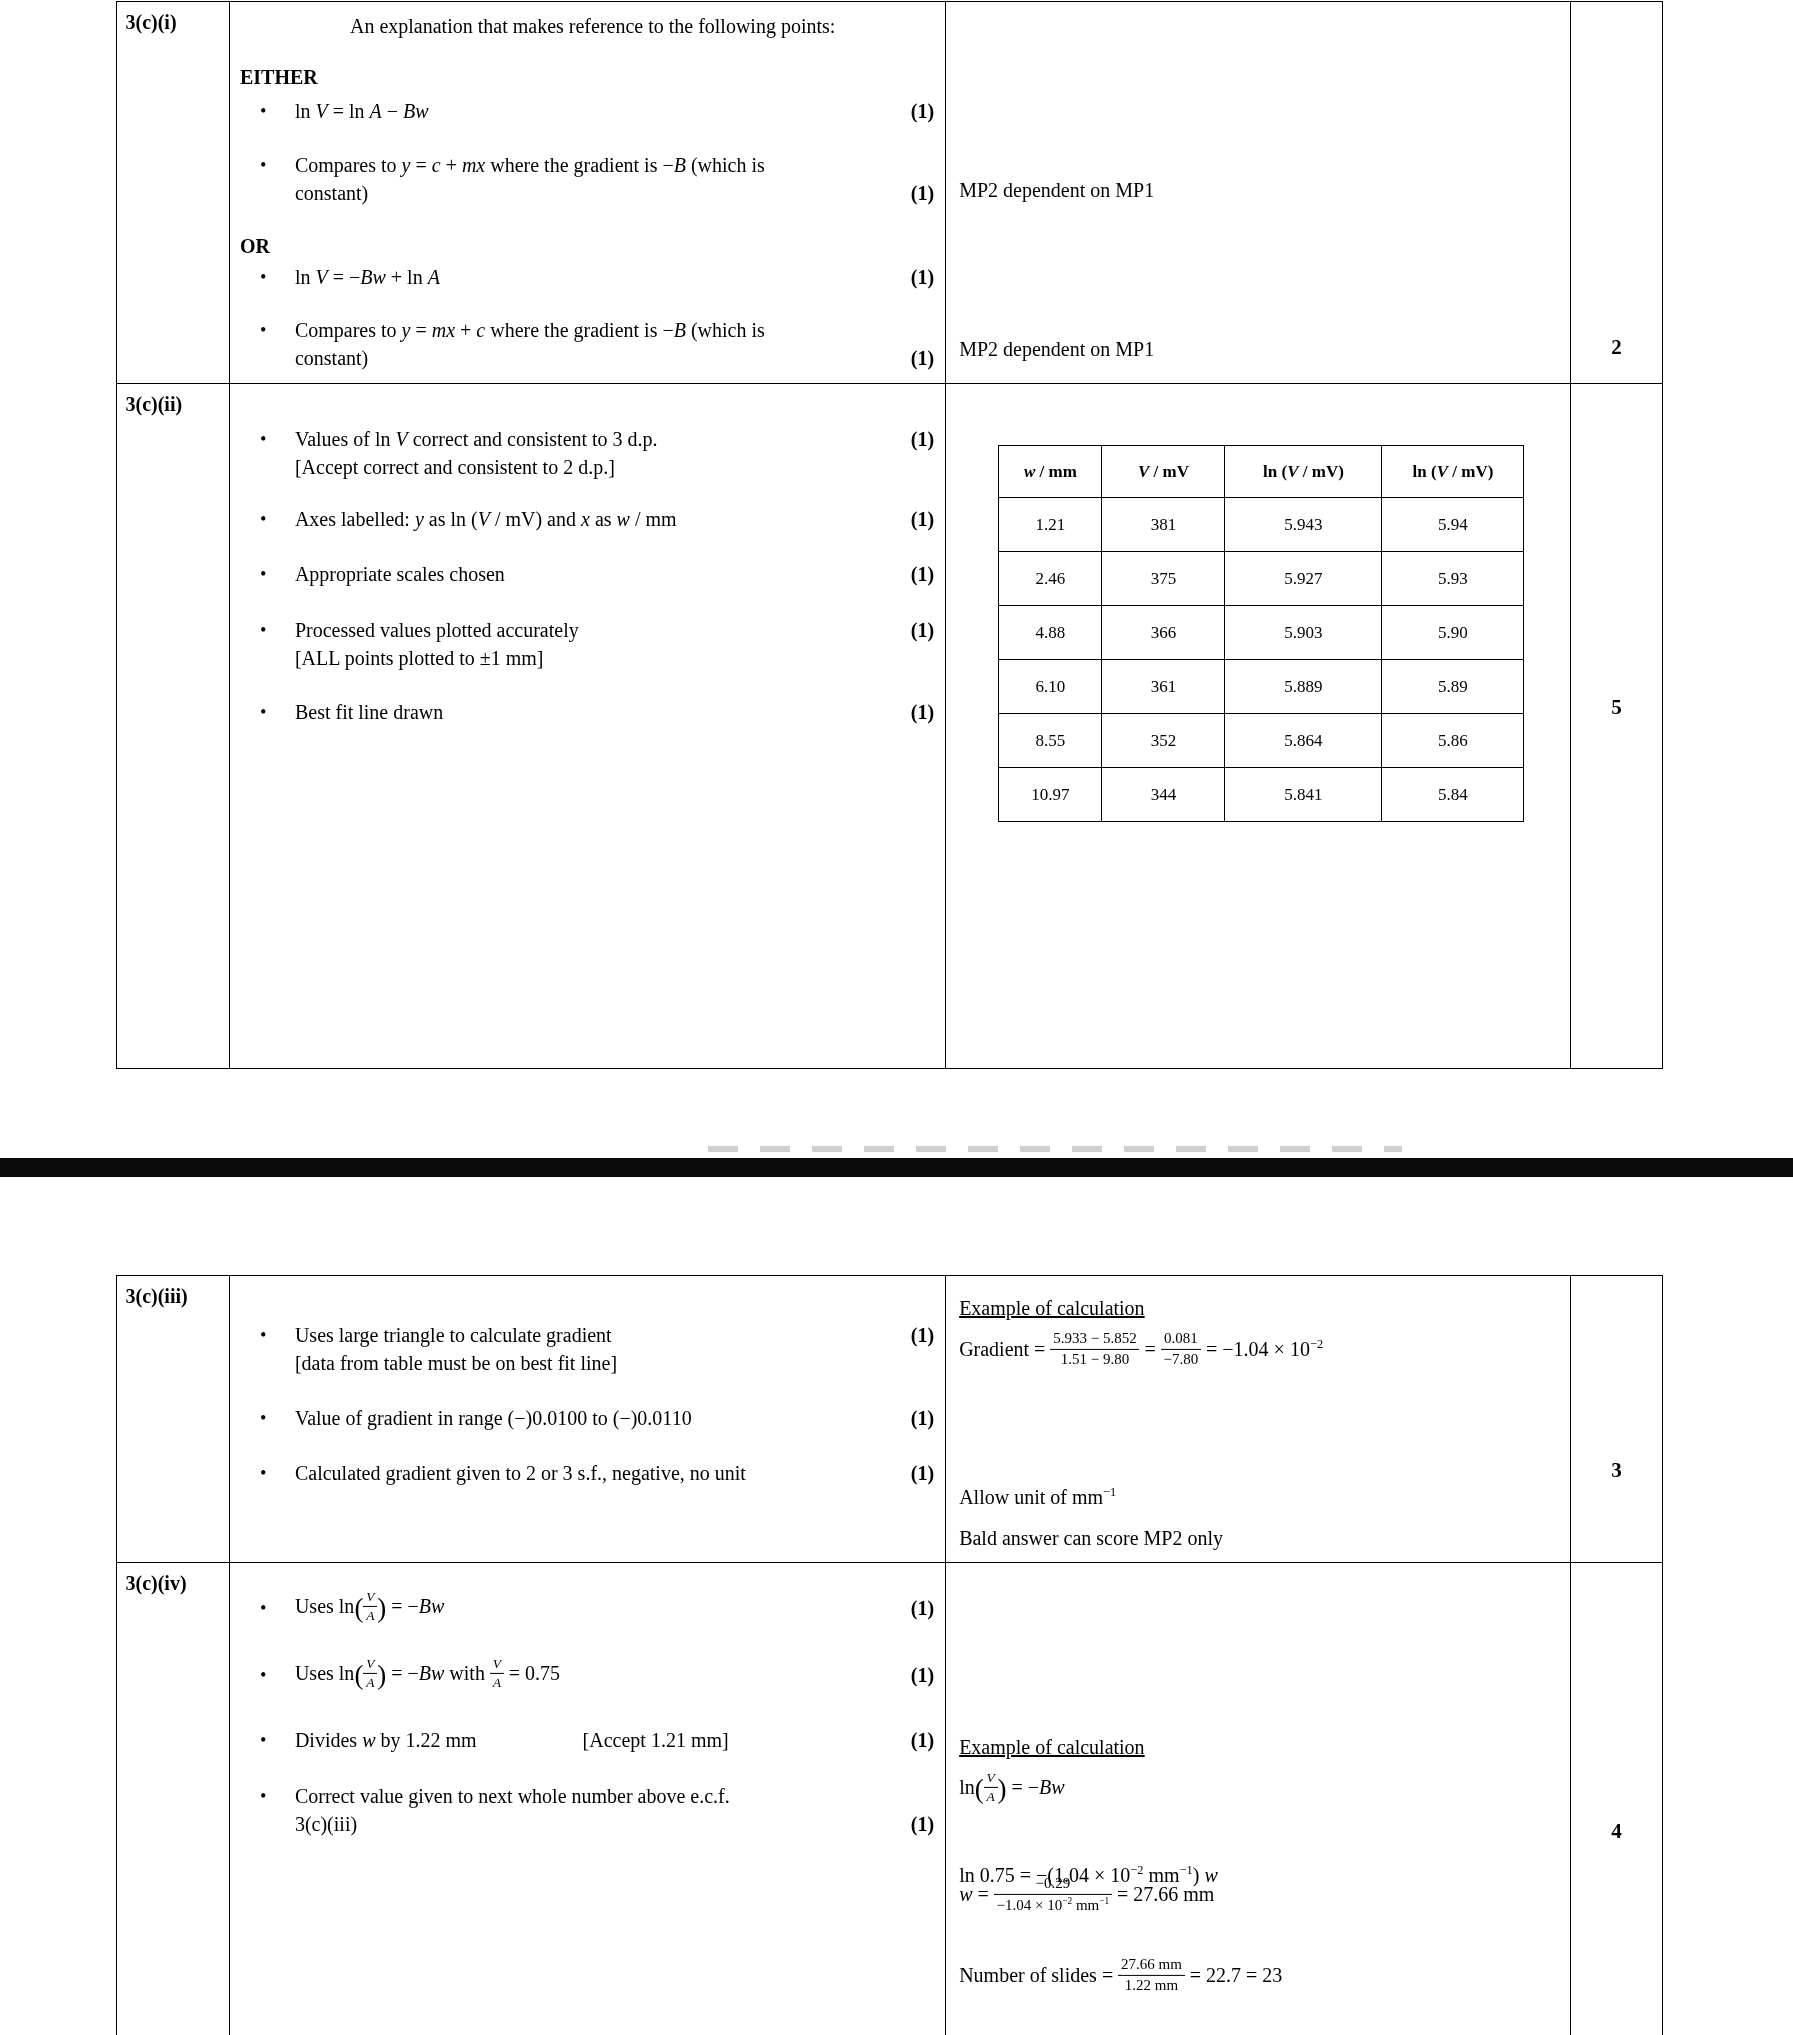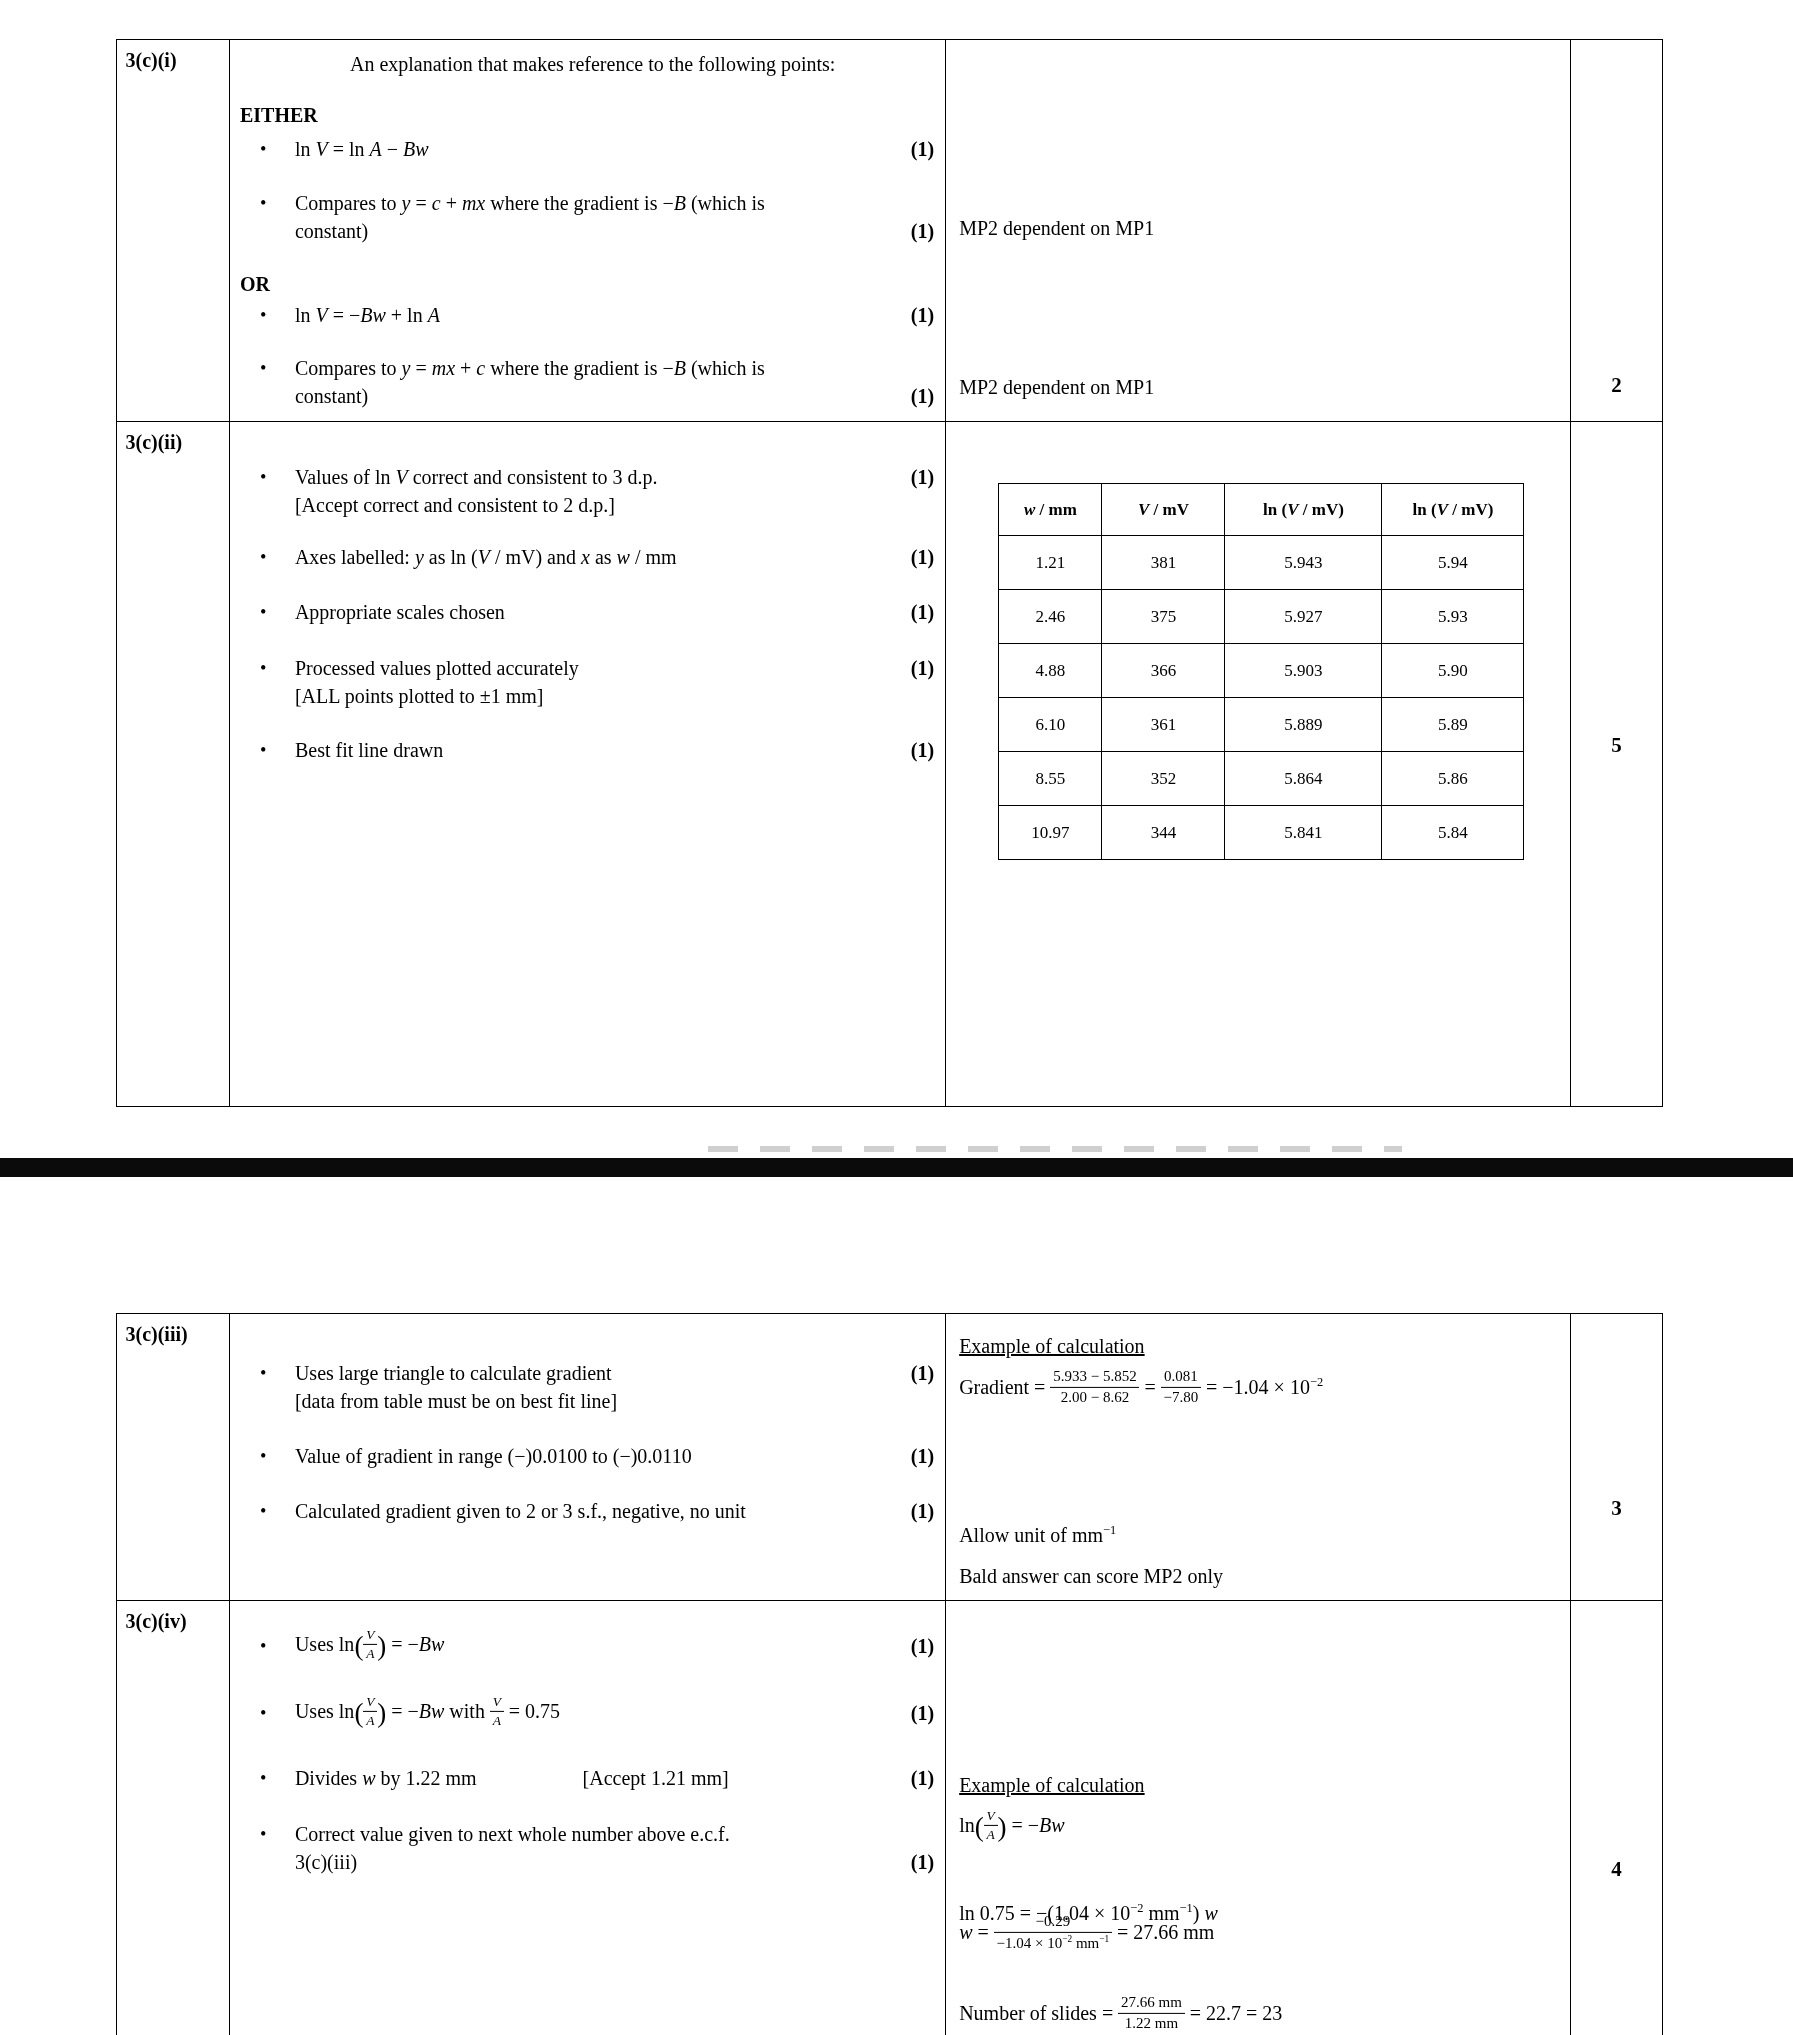--- a/index.html
+++ b/index.html
@@ -1,20 +1,20 @@
 <!DOCTYPE html>
 <html style="font-size:11.3px"><head>
 <meta charset="utf-8">
 <style>
   * { margin:0; padding:0; box-sizing:border-box; }
   html,body { background:#ffffff; }
   body { width:1793px; height:2035px; position:relative; font-family:"Liberation Serif", serif; color:#000; }
   .page { position:absolute; inset:0; background:#fff; overflow:hidden; font-size:20px; line-height:28px; }
 
-  .mtable { position:absolute; left:116px; width:1547px; border:1.4px solid #000; background:#fff;margin-top:38px; }
+  .mtable { position:absolute; left:116px; width:1547px; border:1.4px solid #000; background:#fff; }
   .mrow { display:flex; border-bottom:1.4px solid #000; align-items:stretch; }
   .mrow:last-child { border-bottom:none; }
   .cell { border-right:1.4px solid #000; position:relative; }
   .cell:last-child { border-right:none; }
   .qcol { width:113px; }
   .acol { width:717px; padding-top:10px; }
   .gcol { width:625px; }
   .mcol { width:91px; }
 
   .qid { padding:5.7px 0 0 8.5px; font-weight:bold; }
@@ -214,21 +214,21 @@
           <span class="bmark">(1)</span>
         </div>
         <div class="bullet" style="margin-top:27px;">
           <span class="dot">•</span>
           <span class="btext">Calculated gradient given to 2 or 3 s.f., negative, no unit</span>
           <span class="bmark">(1)</span>
         </div>
       </div>
       <div class="cell gcol">
         <div class="gitem underline" style="top:18.4px;">Example of calculation</div>
-        <div class="gitem" style="top:54px;">Gradient = <span class="frac"><span class="top">5.933 − 5.852</span><span class="bot">2.00 − 8.62</span></span> = <span class="frac"><span class="top">0.081</span><span class="bot">−7.80</span></span> = −1.04 × 10<sup>−2</sup></div>
+        <div class="gitem" style="top:54px;">Gradient = <span class="frac"><span class="top">5.933 − 5.852</span><span class="bot">1.51 − 9.80</span></span> = <span class="frac"><span class="top">0.081</span><span class="bot">−7.80</span></span> = −1.04 × 10<sup>−2</sup></div>
         <div class="gitem" style="top:202px;">Allow unit of mm<sup>−1</sup></div>
         <div class="gitem" style="top:248px;">Bald answer can score MP2 only</div>
       </div>
       <div class="cell mcol">
         <div class="total" style="top:180px;">3</div>
       </div>
     </div>
 
     <div class="mrow" style="height:496px;">
       <div class="cell qcol">

